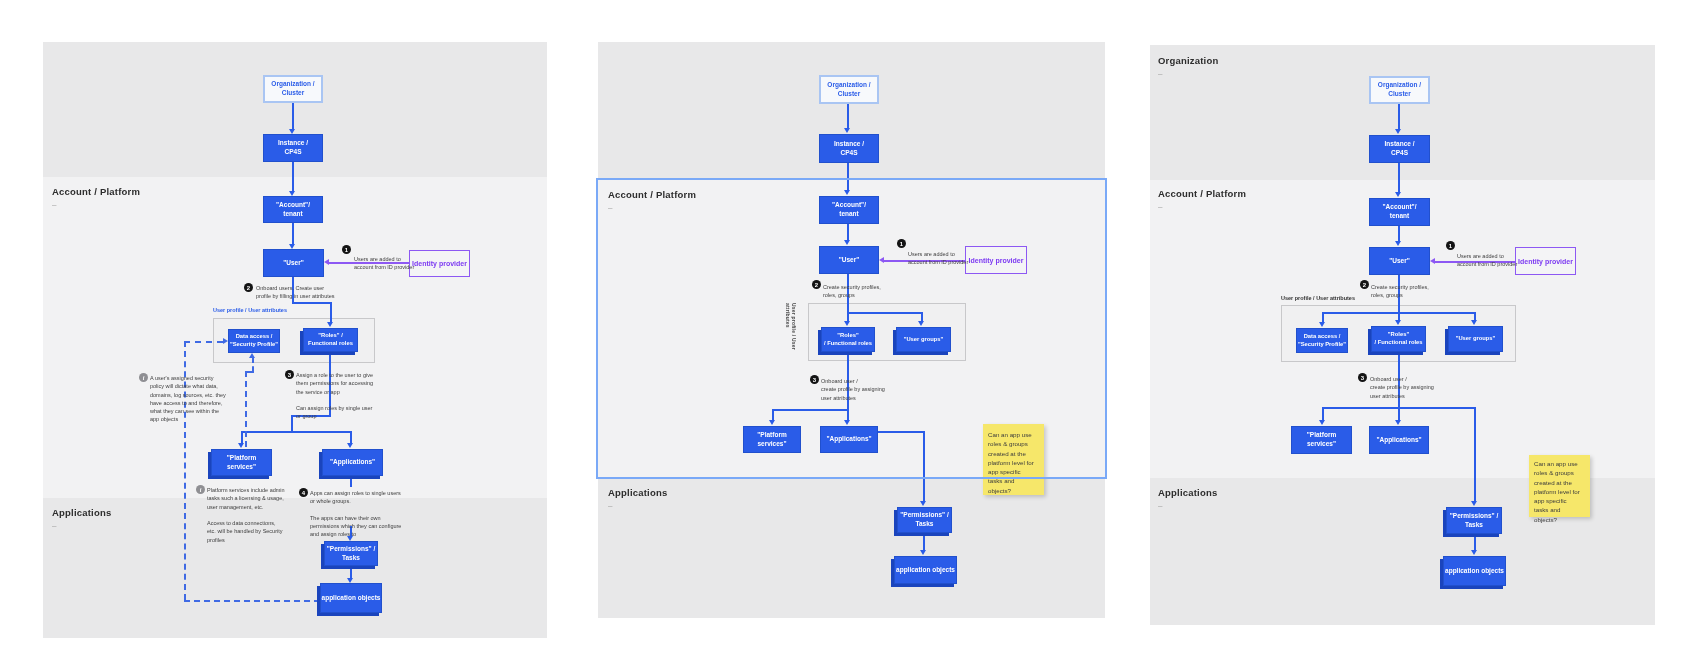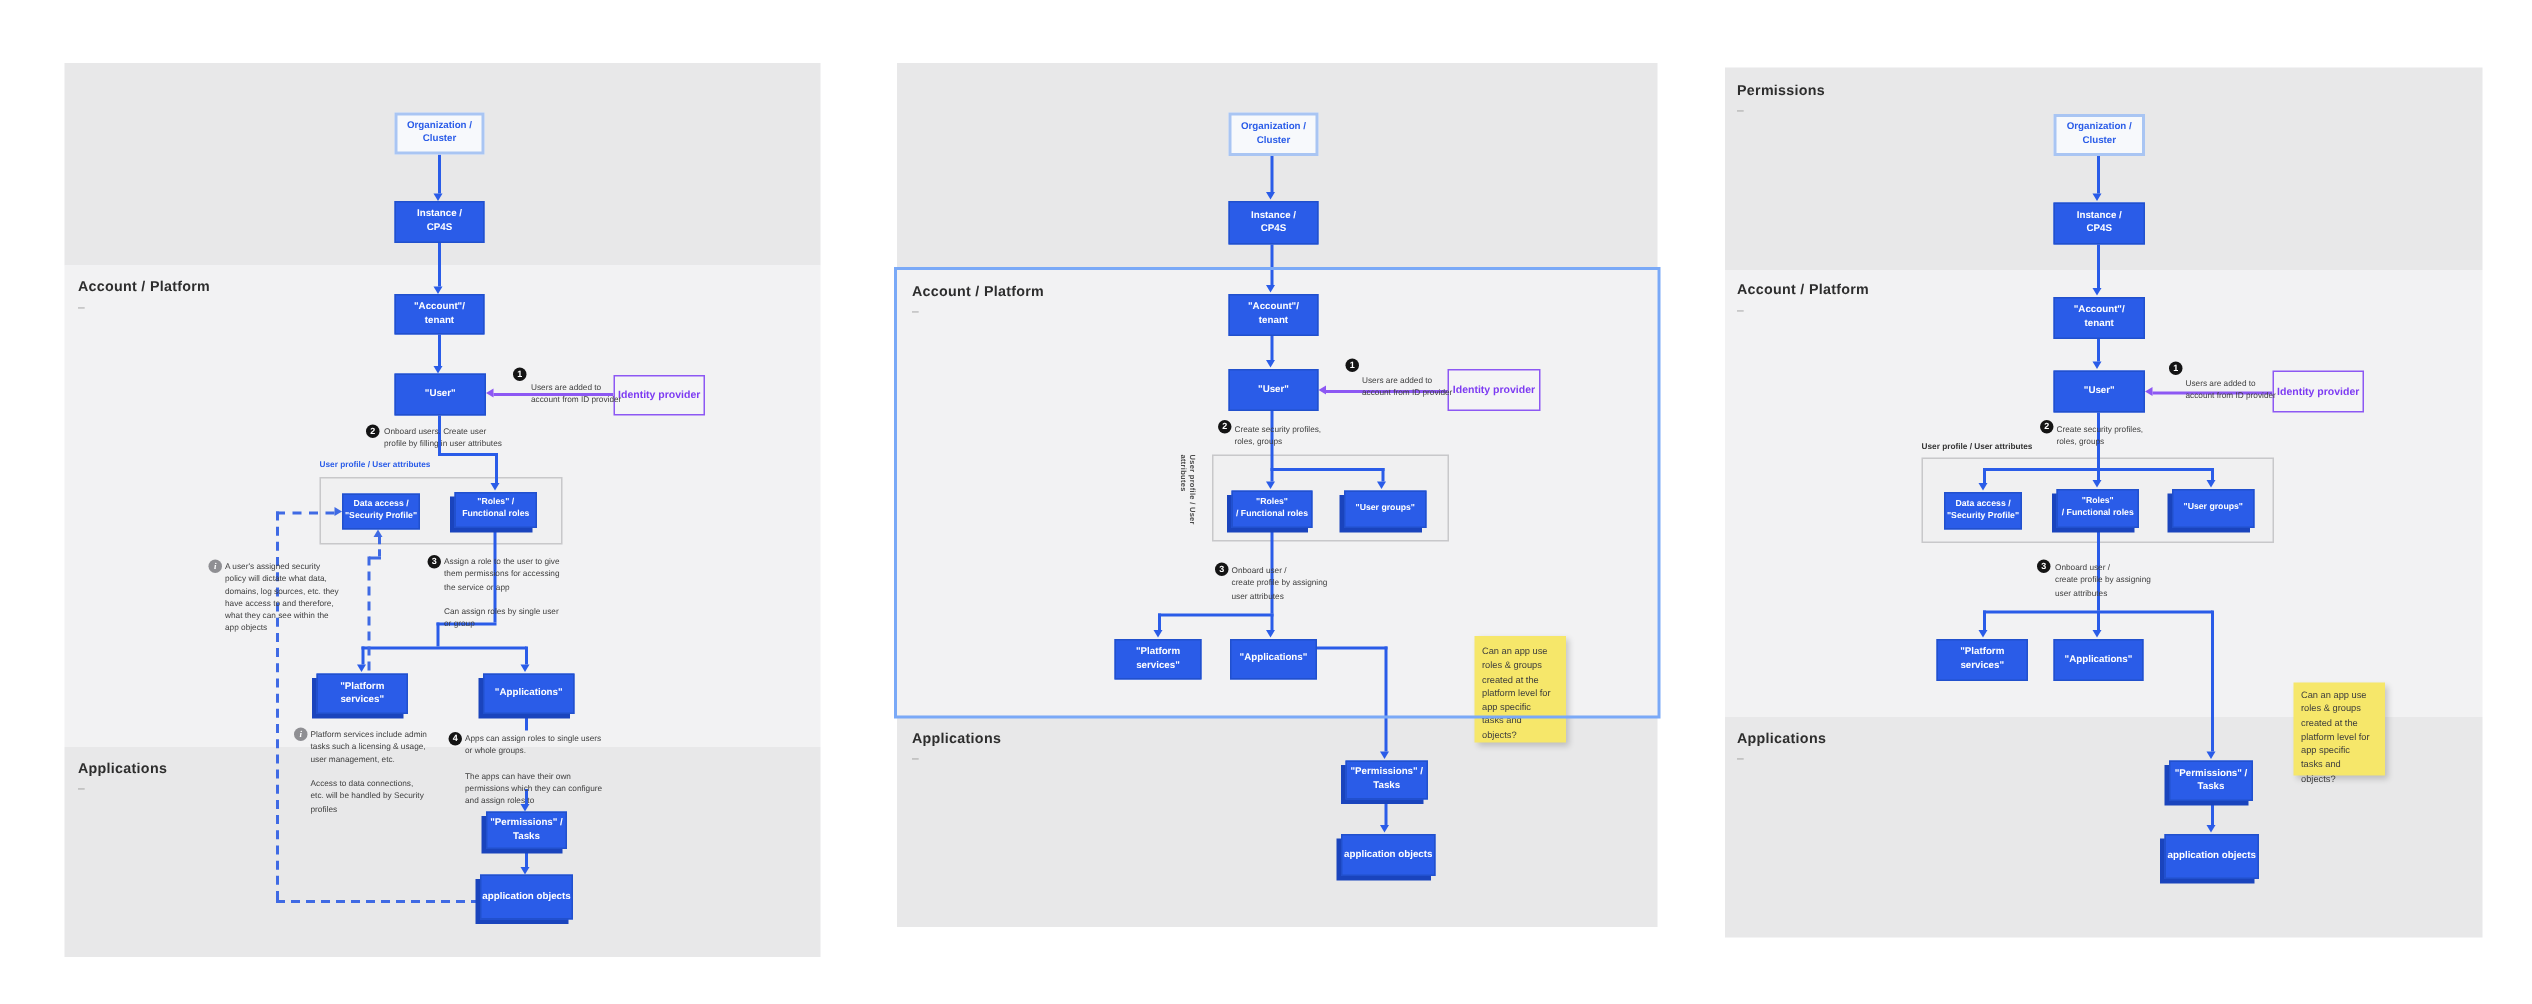--- a/index.html
+++ b/index.html
@@ -212,21 +212,21 @@
 created at the
 platform level for
 app specific
 tasks and
 objects?</div>
   <div class="selection" style="left:596px;top:178px;width:511px;height:301px"></div>
 
   <div class="sec dark" style="left:1150px;top:45px;width:505px;height:135px"></div>
   <div class="sec light" style="left:1150px;top:180px;width:505px;height:298px"></div>
   <div class="sec dark" style="left:1150px;top:478px;width:505px;height:147px"></div>
-  <div class="seclabel" style="left:1158px;top:55px">Permissions</div>
+  <div class="seclabel" style="left:1158px;top:55px">Organization</div>
   <div class="secdash" style="left:1158px;top:69px">–</div>
   <div class="seclabel" style="left:1158px;top:188px">Account / Platform</div>
   <div class="secdash" style="left:1158px;top:202px">–</div>
   <div class="seclabel" style="left:1158px;top:487px">Applications</div>
   <div class="secdash" style="left:1158px;top:501px">–</div>
 
   <div class="container-box" style="left:1281px;top:305px;width:235px;height:57px"></div>
 
   <div class="vl" style="left:1398px;top:104px;height:25px"></div>
     <div class="arr down" style="left:1395px;top:129px"></div>

